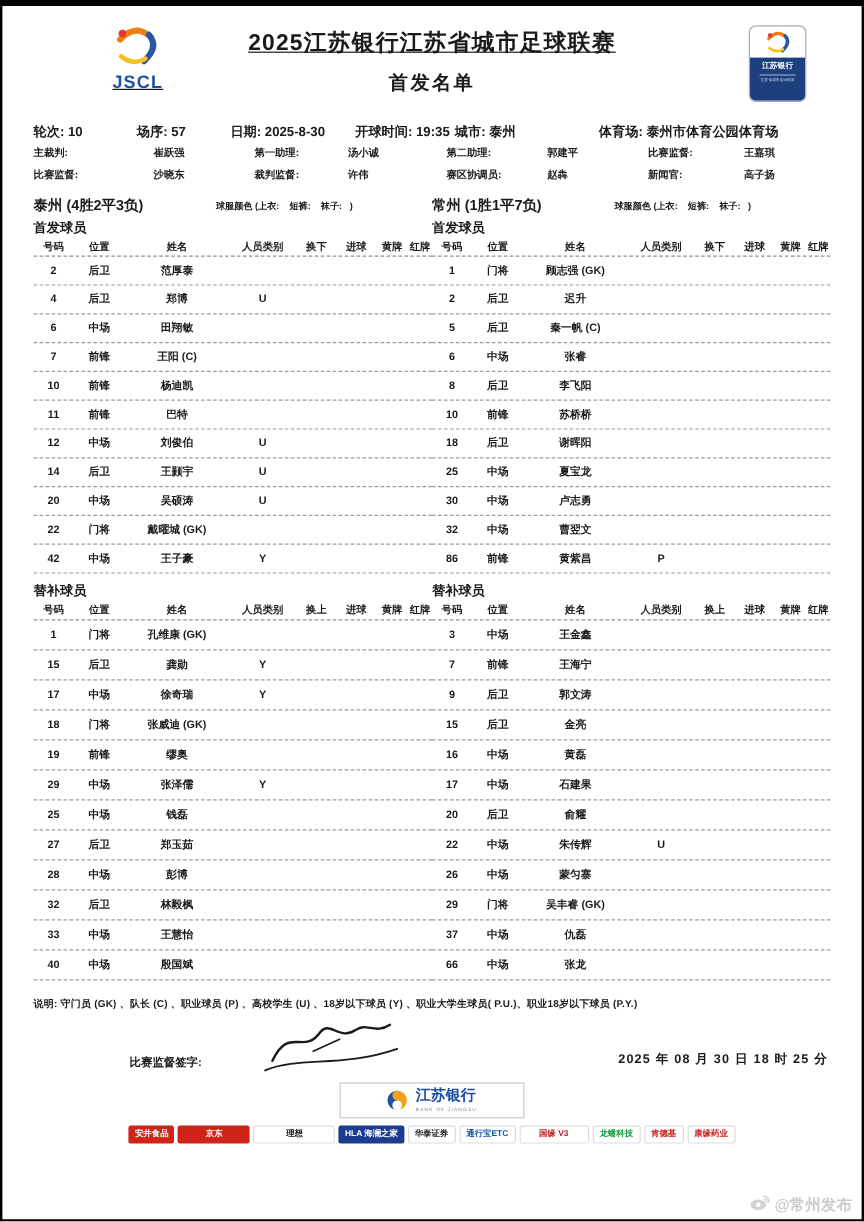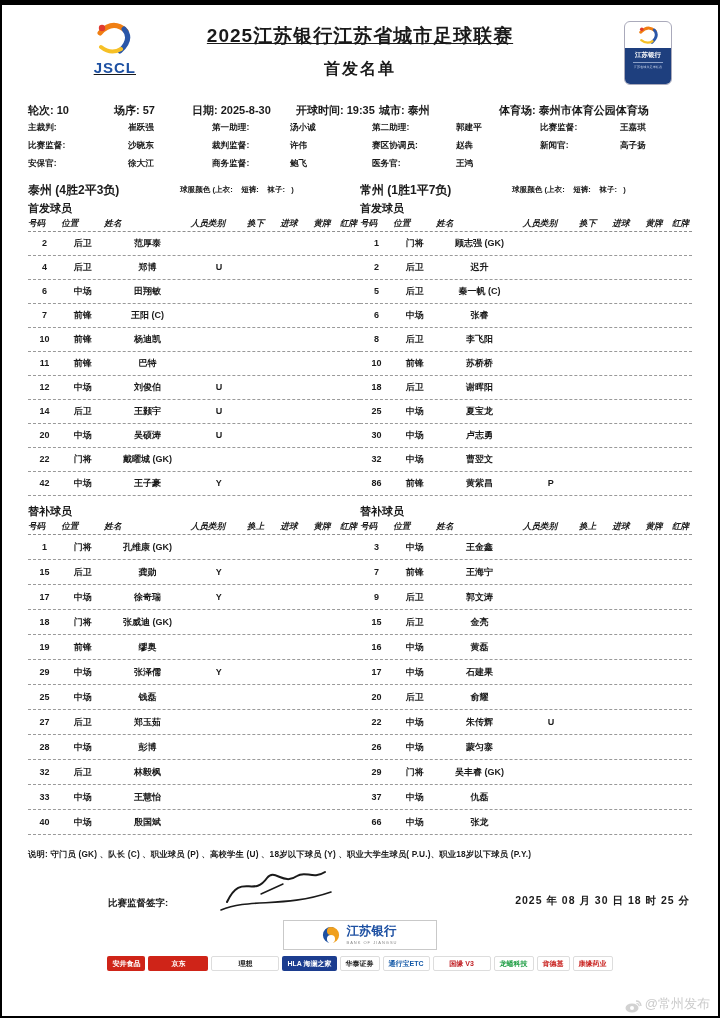--- a/index.html
+++ b/index.html
@@ -39,21 +39,21 @@
   .team-half{width:50%;position:relative;height:16px;line-height:16px;}
   .team-name{font-size:12px;font-weight:800;}
   .kit{position:absolute;left:152px;top:1px;font-size:7.6px;font-weight:700;white-space:pre;}
   .sec-label-bar{display:flex;margin-top:4px;}
   .sec-label-bar .half{width:50%;font-size:11px;font-weight:800;height:14px;line-height:14px;}
   
   .tables{display:flex;}
   .tcol{width:50%;}
   .phead,.prow{display:grid;grid-template-columns:10% 13% 26% 17% 10% 10% 8% 6%;}
   .phead{height:16px;line-height:16px;font-size:8.6px;font-weight:800;border-bottom:1px dashed #8f8f8f;}
-  .phead span{white-space:nowrap;font-style:italic;}
+  .phead span{text-align:center;white-space:nowrap;}
   .prow{height:23px;line-height:23px;font-size:9px;font-weight:600;border-bottom:1px dashed #9a9a9a;}
   .subs .prow{height:24px;line-height:24px;}
   .prow span{text-align:center;white-space:nowrap;overflow:visible;}
   
   .coach-bar{display:flex;margin-top:14px;}
   .coach-bar .half{width:50%;font-size:10px;font-weight:800;}
   .coach-bar .cname{margin-left:12px;}
   .note-line{margin-top:14px;font-size:8.3px;font-weight:700;letter-spacing:.2px;white-space:nowrap;}
   .sig-block{position:relative;height:52px;margin-top:4px;}
   .sig-label{position:absolute;left:80px;bottom:6px;font-size:9.5px;font-weight:800;}
@@ -62,22 +62,22 @@
   .bank-box{width:152px;height:28px;margin:4px auto 0;border:1px solid #c9c9c9;
     display:flex;align-items:center;justify-content:center;gap:6px;}
   .bank-name{font-family:"Liberation Serif","DejaVu Serif",serif;font-size:12.5px;font-weight:700;color:#1d50a2;line-height:1;}
   .bank-en{font-size:4px;color:#888;letter-spacing:1px;margin-top:2px;}
   
   .sponsors{margin-top:6px;}
   .srow{display:flex;justify-content:center;gap:3px;margin-top:3px;}
   .chip{height:15px;line-height:15px;font-size:7px;font-weight:700;padding:0 5px;border-radius:2px;
     white-space:nowrap;text-align:center;}
   .chip.lt{border:1px solid #ddd;height:13px;line-height:13px;}
-  .watermark{position:absolute;right:8px;bottom:3px;color:#cbcbcb;font-size:13px;font-weight:400;
-    display:flex;align-items:flex-end;gap:3px;}
+  .watermark{position:absolute;right:8px;bottom:3px;color:#cbcbcb;font-size:13px;font-weight:700;
+    display:flex;align-items:flex-start;gap:3px;}
 </style>
 </head>
 <body>
 
 <div class="sheet">
 
   <div class="logo">
     <svg width="46" height="38" viewBox="0 0 46 38">
       <path d="M10 14 Q23 0 36 12" fill="none" stroke="#f07f13" stroke-width="5" stroke-linecap="round"></path>
       <path d="M34 10 Q43 20 30 32" fill="none" stroke="#2a56a8" stroke-width="5" stroke-linecap="round"></path>
@@ -127,30 +127,20 @@
       <div class="orow">
         <span class="ol">比赛监督:</span>
         <span class="ov">沙晓东</span>
         <span class="ol">裁判监督:</span>
         <span class="ov">许伟</span>
         <span class="ol">赛区协调员:</span>
         <span class="ov">赵犇</span>
         <span class="ol">新闻官:</span>
         <span class="ov">高子扬</span>
       </div>
-      <div class="orow">
-        <span class="ol">安保官:</span>
-        <span class="ov">徐大江</span>
-        <span class="ol">商务监督:</span>
-        <span class="ov">鲍飞</span>
-        <span class="ol">医务官:</span>
-        <span class="ov">王鸿</span>
-        <span class="ol"></span>
-        <span class="ov"></span>
-      </div>
     </div>
 
   <div class="teams-bar">
     <div class="team-half">
       <span class="team-name">泰州 (4胜2平3负)</span>
       <span class="kit">球服颜色 (上衣:    短裤:    袜子:   )</span>
     </div>
     <div class="team-half">
       <span class="team-name">常州 (1胜1平7负)</span>
       <span class="kit">球服颜色 (上衣:    短裤:    袜子:   )</span>

